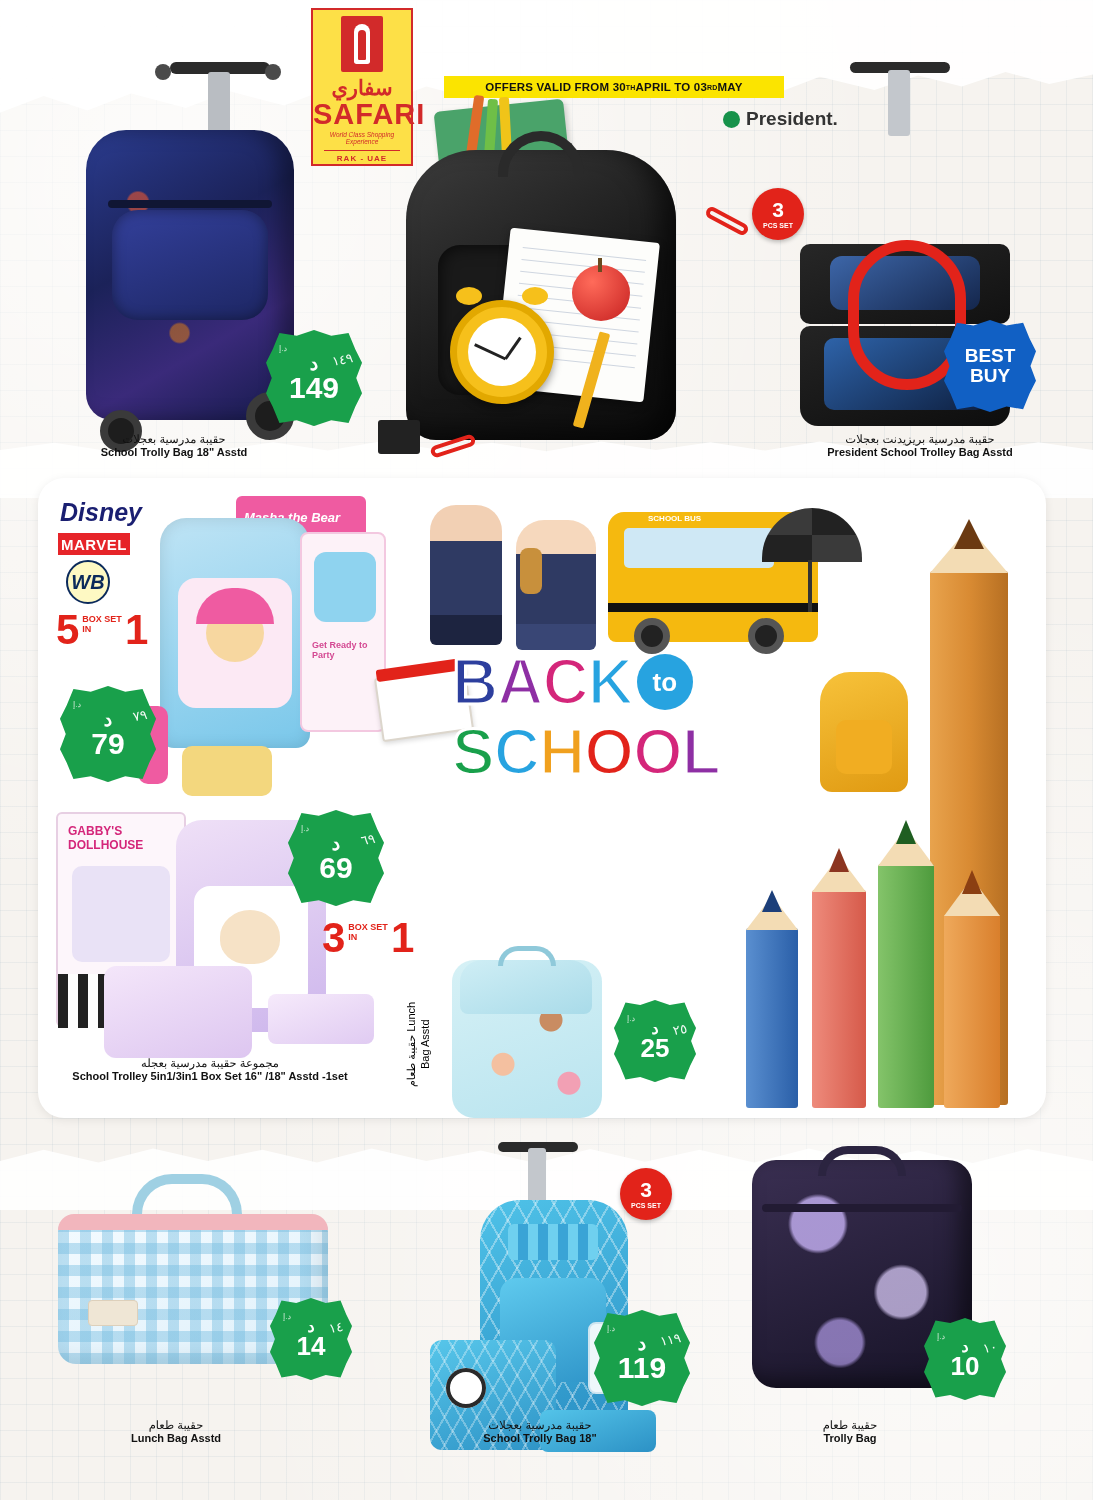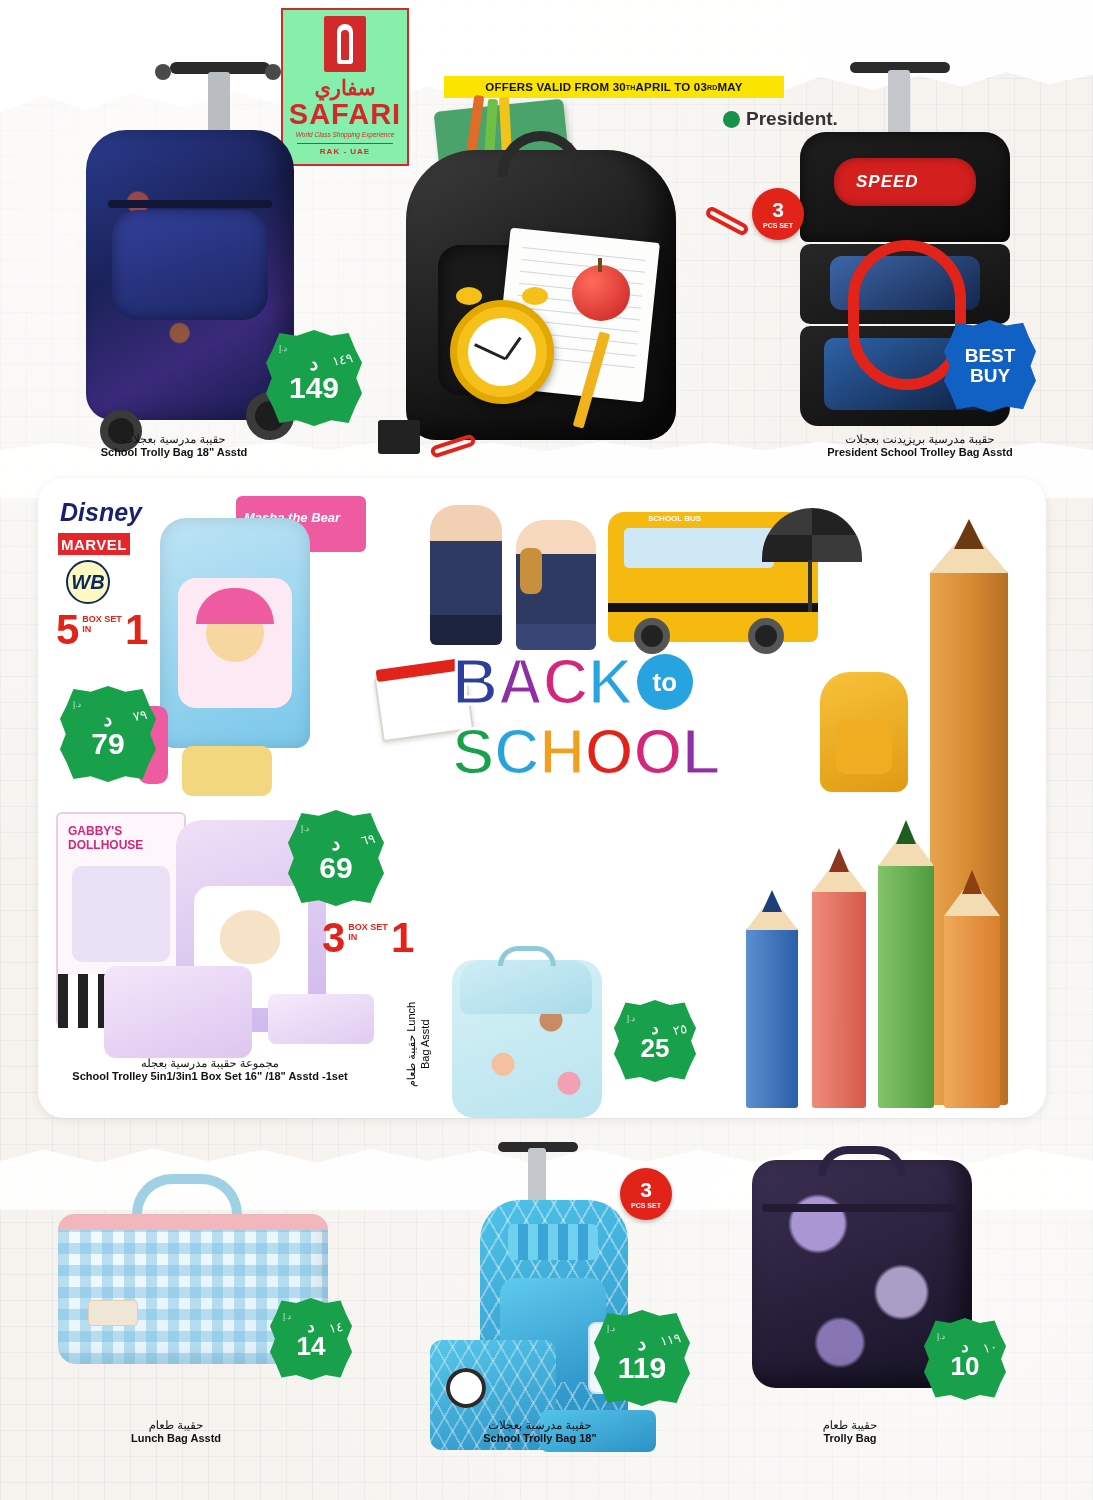--- a/index.html
+++ b/index.html
@@ -40,22 +40,22 @@
   }
   .torn-bottom{
     position:absolute;left:0;top:1140px;width:100%;height:70px;
     background:#ffffff;
     clip-path: polygon(0 30%,4% 14%,9% 32%,14% 12%,19% 30%,24% 14%,29% 32%,34% 12%,39% 30%,44% 15%,49% 33%,54% 13%,59% 31%,64% 14%,69% 32%,74% 12%,79% 30%,84% 15%,89% 33%,94% 13%,100% 30%,100% 100%,0 100%);
     opacity:.88;
   }
 
   
   .logo-box{
-    position:absolute; left:281px; top:8px; width:128px; height:158px;
-    background:#86efac; border:2px solid #d22a2a; text-align:center;
+    position:absolute; left:311px; top:8px; width:102px; height:158px;
+    background:#fde047; border:2px solid #d22a2a; text-align:center;
     padding-top:6px;
   }
   .logo-flag{
     width:42px;height:56px;margin:0 auto;background:#d22a2a;border-radius:2px;
     position:relative;
   }
   .logo-flag:before{
     content:"";position:absolute;left:13px;top:8px;width:16px;height:40px;
     background:#fff;border-radius:9px 9px 3px 3px;
   }
@@ -274,24 +274,20 @@
   <div style="position:absolute;left:206px;top:236px;width:11px;height:98px;background:#f0b21d;border-radius:2px;transform:rotate(16deg);"></div>
 
   <div style="position:absolute;left:-2px;top:325px;width:42px;height:34px;background:#222;border-radius:3px;"></div>
   <div style="position:absolute;left:50px;top:345px;width:46px;height:12px;border:4px solid #e2231a;border-radius:7px;transform:rotate(-18deg);"></div>
   <div style="position:absolute;left:324px;top:120px;width:46px;height:12px;border:4px solid #e2231a;border-radius:7px;transform:rotate(28deg);"></div>
 </div>
 
 <div class="cell" style="left:790px;top:60px;width:280px;height:390px;">
   <div style="position:absolute;left:60px;top:2px;width:100px;height:11px;background:#2b2b2b;border-radius:6px;"></div>
   <div style="position:absolute;left:98px;top:10px;width:22px;height:66px;background:#c3c7cc;border-radius:3px;"></div>
-  <div style="position:absolute;left:10px;top:72px;width:210px;height:110px;border-radius:26px 26px 8px 8px;background:linear-gradient(160deg,#1f1f1f,#0e0e0e);box-shadow:inset 0 0 14px rgba(0,0,0,.7);">
-    <div style="position:absolute;left:34px;top:26px;width:142px;height:48px;border-radius:22px;background:#d41f1f;box-shadow:inset 0 0 10px rgba(0,0,0,.3);"></div>
-    <div style="position:absolute;left:56px;top:40px;font-size:17px;color:#fff;font-weight:bold;font-style:italic;letter-spacing:1px;">SPEED</div>
-  </div>
   <div style="position:absolute;left:10px;top:184px;width:210px;height:80px;border-radius:10px;background:linear-gradient(160deg,#272727,#111);">
     <div style="position:absolute;left:30px;top:12px;width:150px;height:54px;border-radius:12px;background:linear-gradient(150deg,#3d66a8,#14264c);"></div>
   </div>
   <div style="position:absolute;left:10px;top:266px;width:210px;height:100px;border-radius:10px 10px 18px 18px;background:linear-gradient(160deg,#242424,#0d0d0d);">
     <div style="position:absolute;left:24px;top:12px;width:162px;height:72px;border-radius:10px;background:linear-gradient(150deg,#2e63a9,#0e2041);"></div>
   </div>
   <div style="position:absolute;left:58px;top:180px;width:118px;height:150px;border:11px solid #e2231a;border-radius:60px;"></div>
 </div>
 
 <div class="pcs-badge" style="left:752px;top:188px;">
@@ -324,20 +320,24 @@
 </div>
 
 <div class="cell" style="left:160px;top:496px;width:220px;height:300px;">
   <div style="position:absolute;left:76px;top:0;width:130px;height:56px;background:#ef5ba1;border-radius:6px;">
     <span style="position:absolute;left:8px;top:14px;color:#fff;font-size:13px;font-weight:bold;font-style:italic;">Masha the Bear</span>
   </div>
   <div style="position:absolute;left:0px;top:22px;width:150px;height:230px;background:linear-gradient(160deg,#bfe4f5,#79c7ea);border-radius:26px 26px 14px 14px;box-shadow:inset 0 0 16px rgba(0,0,0,.12);">
     <div style="position:absolute;left:18px;top:60px;width:114px;height:130px;border-radius:18px;background:#fce9f4;"></div>
     <div style="position:absolute;left:46px;top:86px;width:58px;height:58px;border-radius:50%;background:#f7d7a0;"></div>
     <div style="position:absolute;left:36px;top:70px;width:78px;height:36px;border-radius:40px 40px 0 0;background:#ef5ba1;"></div>
+  </div>
+  <div style="position:absolute;left:140px;top:36px;width:86px;height:200px;background:#fdf2f8;border:2px solid #f3c8e0;border-radius:8px;">
+    <div style="position:absolute;left:12px;top:18px;width:62px;height:70px;border-radius:12px;background:#8fd3ef;"></div>
+    <div style="position:absolute;left:10px;top:106px;font-size:9px;color:#d44a93;font-weight:bold;">Get Ready to Party</div>
   </div>
   <div style="position:absolute;left:-22px;top:210px;width:30px;height:78px;background:#ef5ba1;border-radius:10px;"></div>
   <div style="position:absolute;left:22px;top:250px;width:90px;height:50px;background:#f3d77e;border-radius:10px;"></div>
 </div>
 
 <div class="price" style="left:60px;top:686px;">
   <div class="tiny">د.إ</div>
   <div class="cur">د</div>
   <div class="val">79</div>
   <div class="ar-sm">٧٩</div>

